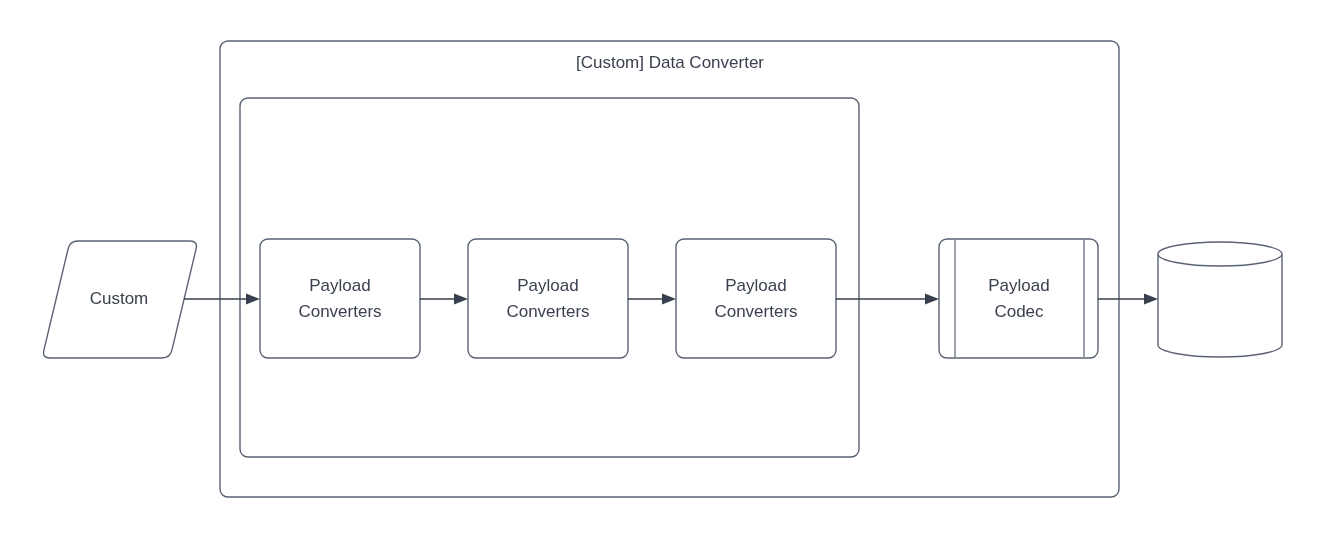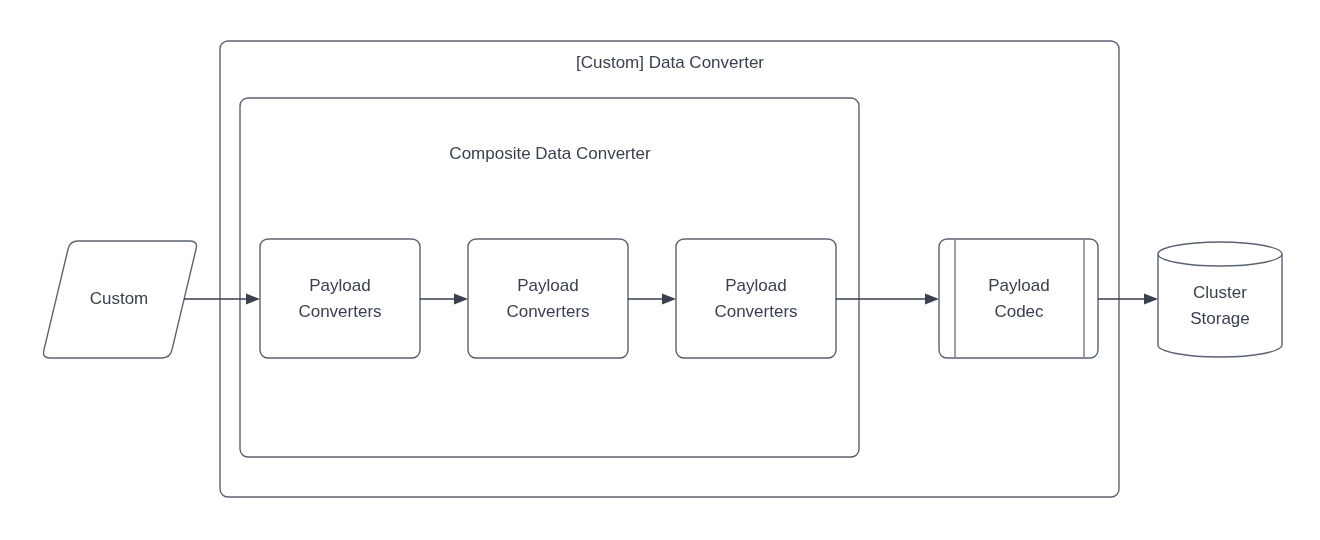--- a/index.html
+++ b/index.html
@@ -72,32 +72,29 @@
       <polygon points="939,299 925,293.5 925,304.5" fill="#39404d"></polygon>
     </g>
     <g>
       <line x1="1098" y1="299" x2="1146" y2="299" stroke="#39404d" stroke-width="1.6"></line>
       <polygon points="1158,299 1144,293.5 1144,304.5" fill="#39404d"></polygon>
     </g>
   </svg>
 
   <div class="label" style="left:670px; top:63px;">[Custom] Data Converter</div>
 
-  <div class="label" style="left:550px; top:154px;">Composite Data Converter</div>
 
   <div class="label" style="left:119px; top:299px;">Custom</div>
 
   <div class="label" style="left:340px; top:299px;">Payload
 Converters</div>
 
   <div class="label" style="left:548px; top:299px;">Payload
 Converters</div>
 
   <div class="label" style="left:756px; top:299px;">Payload
 Converters</div>
 
   <div class="label" style="left:1019px; top:299px;">Payload
 Codec</div>
 
-  <div class="label" style="left:1220px; top:306px;">Cluster
-Storage</div>
 
 </div>
 
 </body></html>

